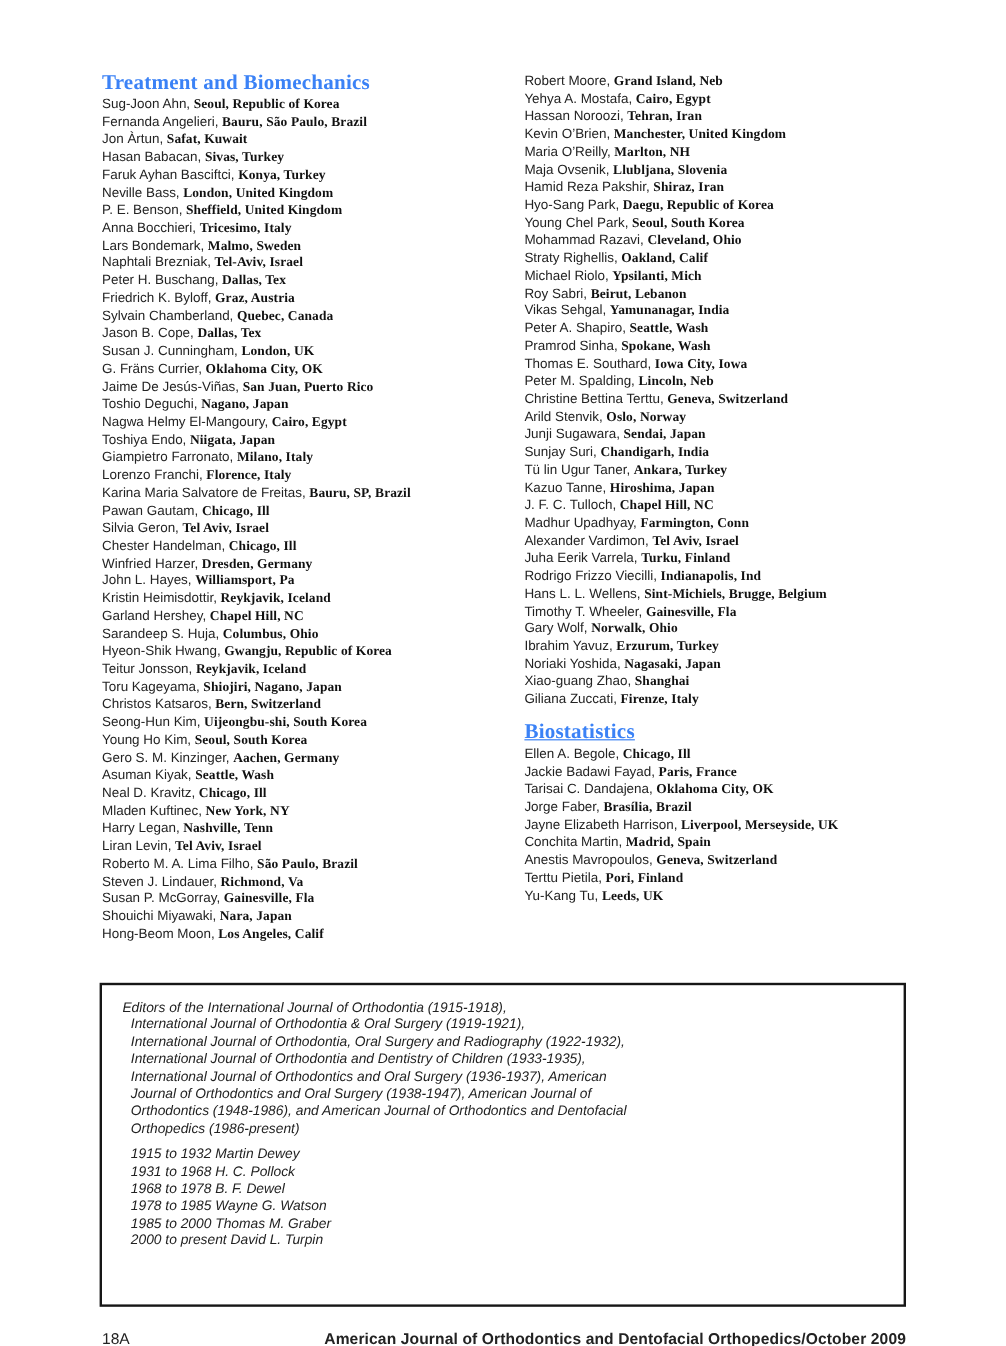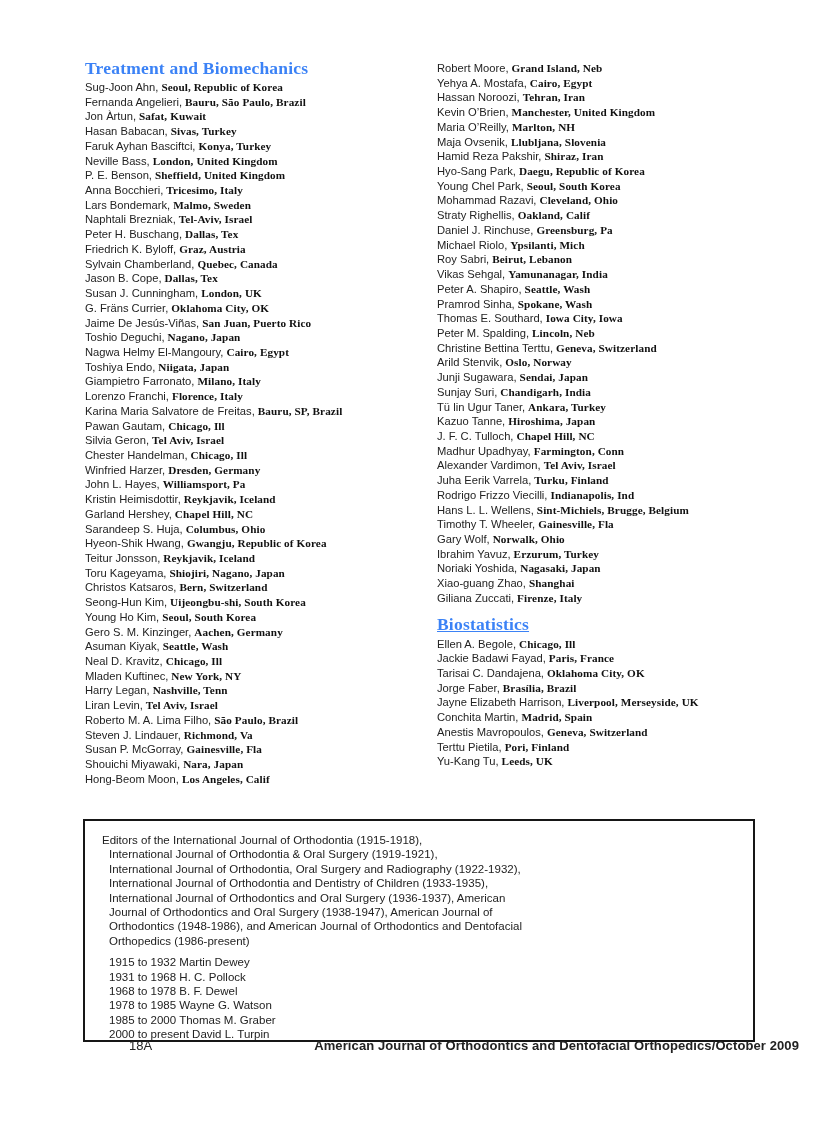--- a/index.html
+++ b/index.html
@@ -36,45 +36,45 @@
     font-family: "Liberation Serif", serif;
     font-weight: 700;
     color: #111111;
     margin-left: 3px;
     letter-spacing: 0.1px;
   }
 
   .history-box {
     position: absolute;
     left: 83px; top: 819px;
-    width: 672px; height: 223px;
+    width: 672px; height: 270px;
     box-sizing: border-box;
     border: 2px solid #161616;
     padding: 12px 10px 0 17px;
+    font-style: italic;
   }
   .hline, .eline {
     font-size: 11.5px;
     line-height: 14.4px;
     color: #222222;
     white-space: nowrap;
   }
   .hline { padding-left: 7px; }
   .hline:first-child { padding-left: 0; }
   .editors { margin-top: 7px; padding-left: 7px; }
 
   .footer {
     position: absolute;
-    left: 85px; top: 1038px;
+    left: 85px; top: 1108px;
     width: 670px;
     display: flex;
     justify-content: space-between;
     align-items: baseline;
     font-size: 13px;
     color: #222222;
-    margin-left: 44px;
   }
   .footer .journal-line { letter-spacing: 0.1px; font-weight: bold; }
 </style>
 </head>
 <body>
 
 <div class="col col-left">
   <h1 class="section-heading">Treatment and Biomechanics</h1>
   <div class="members">
       <div class="member"><span class="mname">Sug-Joon Ahn,</span><span class="mplace">Seoul, Republic of Korea</span></div>
@@ -134,21 +134,20 @@
       <div class="member"><span class="mname">Yehya A. Mostafa,</span><span class="mplace">Cairo, Egypt</span></div>
       <div class="member"><span class="mname">Hassan Noroozi,</span><span class="mplace">Tehran, Iran</span></div>
       <div class="member"><span class="mname">Kevin O’Brien,</span><span class="mplace">Manchester, United Kingdom</span></div>
       <div class="member"><span class="mname">Maria O’Reilly,</span><span class="mplace">Marlton, NH</span></div>
       <div class="member"><span class="mname">Maja Ovsenik,</span><span class="mplace">Llubljana, Slovenia</span></div>
       <div class="member"><span class="mname">Hamid Reza Pakshir,</span><span class="mplace">Shiraz, Iran</span></div>
       <div class="member"><span class="mname">Hyo-Sang Park,</span><span class="mplace">Daegu, Republic of Korea</span></div>
       <div class="member"><span class="mname">Young Chel Park,</span><span class="mplace">Seoul, South Korea</span></div>
       <div class="member"><span class="mname">Mohammad Razavi,</span><span class="mplace">Cleveland, Ohio</span></div>
       <div class="member"><span class="mname">Straty Righellis,</span><span class="mplace">Oakland, Calif</span></div>
-      <div class="member"><span class="mname">Daniel J. Rinchuse,</span><span class="mplace">Greensburg, Pa</span></div>
       <div class="member"><span class="mname">Michael Riolo,</span><span class="mplace">Ypsilanti, Mich</span></div>
       <div class="member"><span class="mname">Roy Sabri,</span><span class="mplace">Beirut, Lebanon</span></div>
       <div class="member"><span class="mname">Vikas Sehgal,</span><span class="mplace">Yamunanagar, India</span></div>
       <div class="member"><span class="mname">Peter A. Shapiro,</span><span class="mplace">Seattle, Wash</span></div>
       <div class="member"><span class="mname">Pramrod Sinha,</span><span class="mplace">Spokane, Wash</span></div>
       <div class="member"><span class="mname">Thomas E. Southard,</span><span class="mplace">Iowa City, Iowa</span></div>
       <div class="member"><span class="mname">Peter M. Spalding,</span><span class="mplace">Lincoln, Neb</span></div>
       <div class="member"><span class="mname">Christine Bettina Terttu,</span><span class="mplace">Geneva, Switzerland</span></div>
       <div class="member"><span class="mname">Arild Stenvik,</span><span class="mplace">Oslo, Norway</span></div>
       <div class="member"><span class="mname">Junji Sugawara,</span><span class="mplace">Sendai, Japan</span></div>

